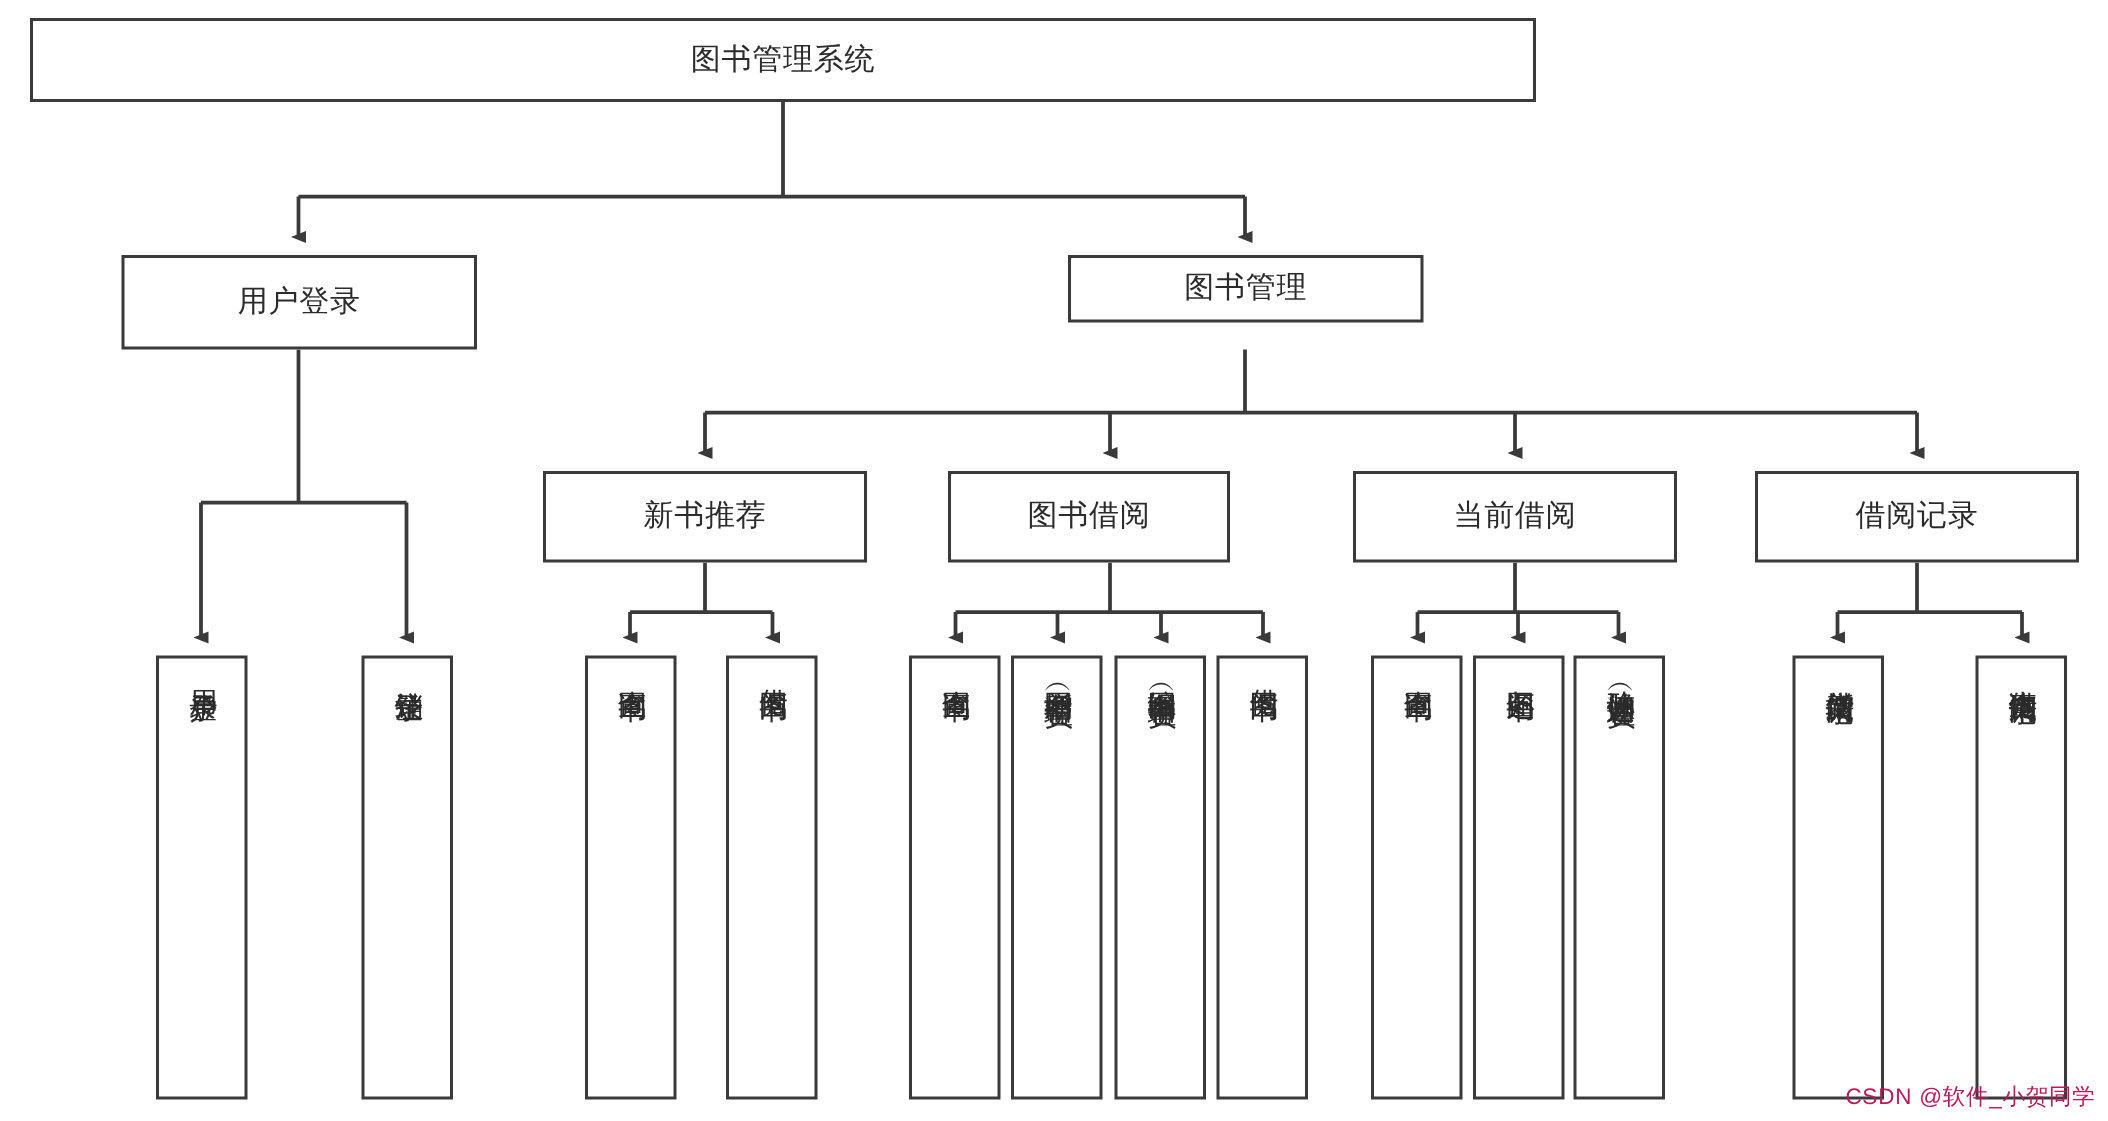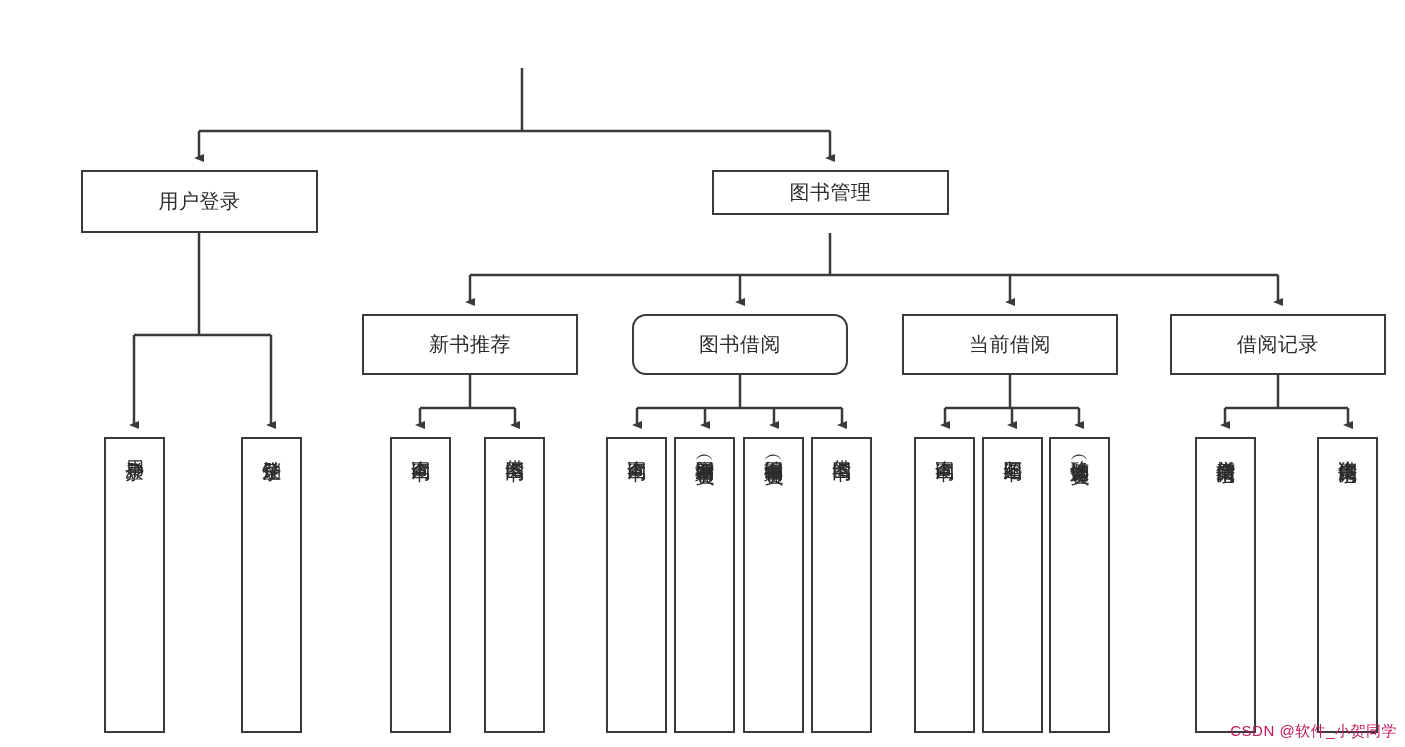--- a/index.html
+++ b/index.html
@@ -135,32 +135,35 @@
     </g>
 
     <g stroke="#3a3a3a" stroke-width="2.5" fill="none">
       <path d="M1278,375 L1278,408"></path>
       <path d="M1225,408 L1348,408"></path>
       <path d="M1225,408 L1225,425" marker-end="url(#arrowhead)"></path>
       <path d="M1348,408 L1348,425" marker-end="url(#arrowhead)"></path>
     </g>
   </svg>
 
+  <div class="node-box root" style="left:20px; top:12px; width:1004px; height:56px;">
+    <span class="node-label">图书管理系统</span>
+  </div>
 
   <div class="node-box level2" style="left:81px; top:170px; width:237px; height:63px;">
     <span class="node-label">用户登录</span>
   </div>
   <div class="node-box level2" style="left:712px; top:170px; width:237px; height:45px;">
     <span class="node-label">图书管理</span>
   </div>
 
   <div class="node-box level3" style="left:362px; top:314px; width:216px; height:61px;">
     <span class="node-label">新书推荐</span>
   </div>
-  <div class="node-box level3" style="left:632px; top:314px; width:216px; height:61px;border-radius:14px;">
+  <div class="node-box level3" style="left:632px; top:314px; width:188px; height:61px;">
     <span class="node-label">图书借阅</span>
   </div>
   <div class="node-box level3" style="left:1170px; top:314px; width:216px; height:61px;">
     <span class="node-label">借阅记录</span>
   </div>
   <div class="node-box level3" style="left:902px; top:314px; width:216px; height:61px;">
     <span class="node-label">当前借阅</span>
   </div>
 
   <div class="node-box leaf" style="left:104px; top:437px; width:61px; height:296px;">

